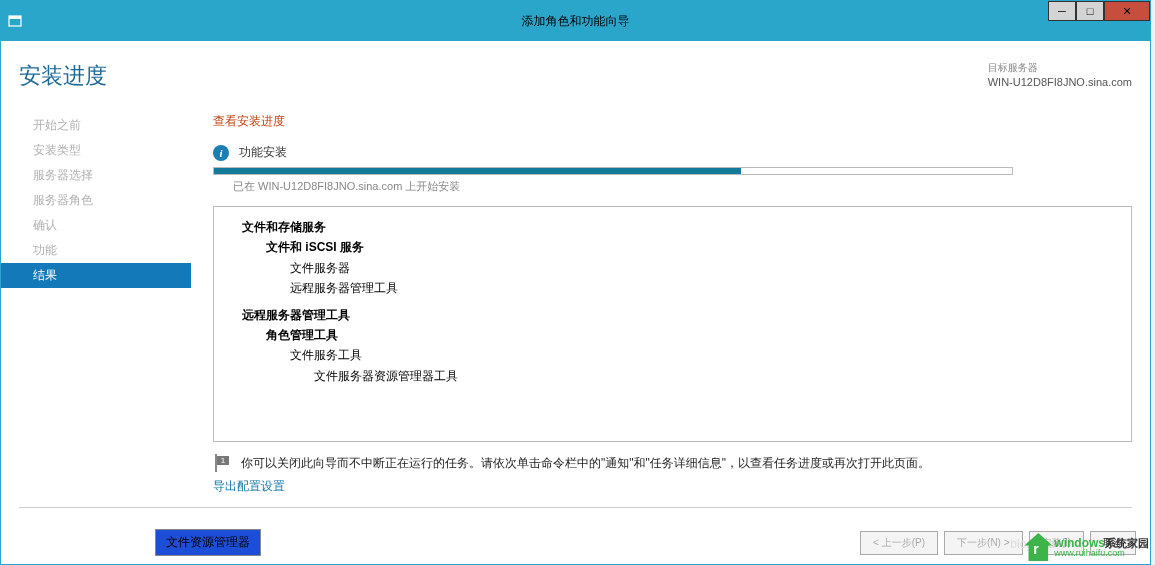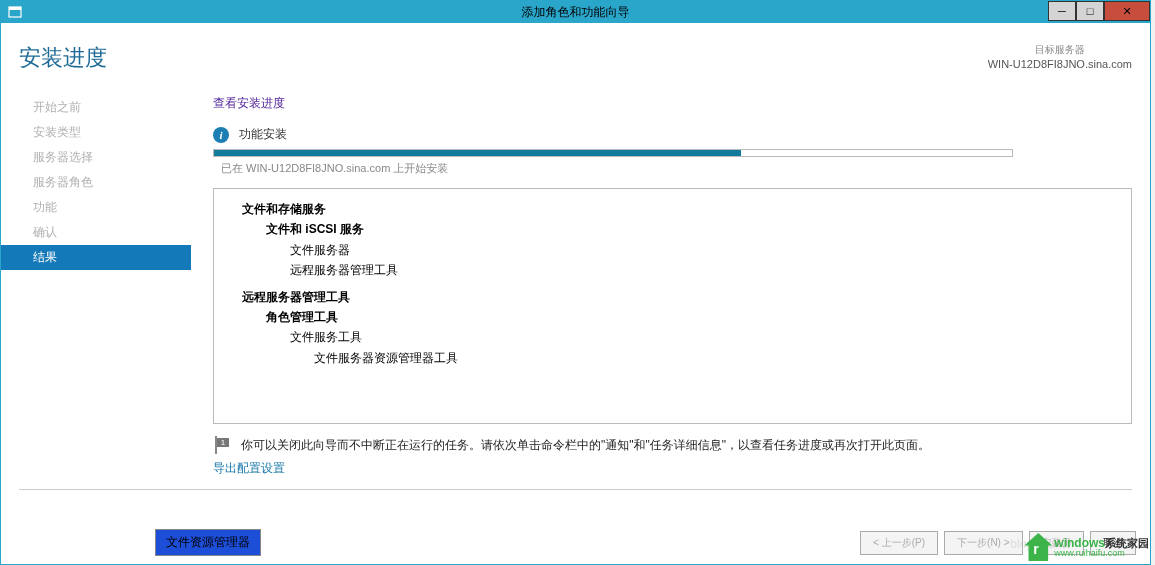--- a/index.html
+++ b/index.html
@@ -1,47 +1,47 @@
 <!DOCTYPE html>
 <html><head>
   <meta charset="utf-8">
   <style>
     * { margin: 0; padding: 0; box-sizing: border-box; font-family: "Microsoft YaHei", "Segoe UI", sans-serif; }
     body { background: #f0f0f0; width: 1155px; height: 565px; overflow: hidden; position: relative; }
     
     .window { width: 1151px; height: 100%; background: #fff; border: 1px solid #2ba6cb; position: relative; }
     
-    .titlebar { height: 22px; background: #2ba6cb; display: flex; align-items: center; position: relative; }
+    .titlebar { height: 40px; background: #2ba6cb; display: flex; align-items: center; position: relative; }
     .titlebar-icon { width: 16px; height: 16px; margin-left: 6px; }
     .titlebar-title { position: absolute; left: 50%; transform: translateX(-50%); color: #000; font-size: 12px; }
     .titlebar-controls { position: absolute; right: 0; top: 0; display: flex; }
     .titlebar-btn { width: 28px; height: 20px; display: flex; align-items: center; justify-content: center; border: 1px solid #333; background: #d4d4d4; font-size: 11px; font-family: "Segoe UI Symbol"; }
     .titlebar-btn.close { background: #c74e3c; color: #000; width: 46px; }
     
     .header-row { display: flex; justify-content: space-between; align-items: flex-start; padding: 20px 18px 0 18px; }
     .page-title { color: #1e6a96; font-size: 22px; font-weight: 400; }
-    .target-info { text-align: center; font-size: 11px; color: #555; line-height: 1.4; }
+    .target-info { text-align: left; font-size: 11px; color: #555; line-height: 1.4; }
     .target-label { color: #888; font-size: 10px; }
     
     .body-row { display: flex; margin-top: 22px; }
     
     .sidebar { width: 190px; flex-shrink: 0; }
     .sidebar-item { padding: 4px 0 4px 32px; font-size: 12px; color: #b0b0b0; cursor: default; }
     .sidebar-item.active { background: #1479b8; color: #fff; }
     
     .main { flex: 1; padding: 0 18px 0 22px; }
-    .section-heading { font-size: 12px; color: #4c1d95; margin-bottom: 14px; }
+    .section-heading { font-size: 12px; color: #c2410c; margin-bottom: 14px; }
     
     .status-row { display: flex; align-items: center; margin-bottom: 6px; }
     .info-icon { width: 16px; height: 16px; border-radius: 50%; background: #1b7fb3; color: #fff; display: flex; align-items: center; justify-content: center; font-size: 11px; font-weight: bold; font-style: italic; font-family: Georgia, serif; margin-right: 10px; }
     .status-text { font-size: 12px; color: #333; }
     
     .progress-bar { height: 8px; border: 1px solid #bbb; background: #fff; margin: 6px 0 4px 0; width: 800px; position: relative; }
     .progress-fill { height: 100%; background: #147a9c; }
-    .progress-caption { font-size: 11px; color: #888; margin-left: 8px; margin-bottom: 12px; }
+    .progress-caption { font-size: 11px; color: #888; margin-left: 20px; margin-bottom: 12px; }
     
     .feature-box { border: 1px solid #bbb; padding: 10px 28px; font-size: 12px; line-height: 1.7; color: #000; height: 236px; }
     .feature-box .lvl0 { font-weight: bold; }
     .feature-box .lvl1 { font-weight: bold; padding-left: 24px; }
     .feature-box .lvl2 { padding-left: 48px; }
     .feature-box .lvl3 { padding-left: 72px; }
     .feature-box .group2 { margin-top: 6px; }
     
     .hint-row { display: flex; align-items: center; margin-top: 12px; }
     .flag-icon { width: 18px; height: 18px; margin-right: 10px; position: relative; }
@@ -94,22 +94,22 @@
       <div>WIN-U12D8FI8JNO.sina.com</div>
     </div>
   </div>
 
   <div class="body-row">
     <div class="sidebar">
       <div class="sidebar-item"><span>开始之前</span></div>
       <div class="sidebar-item"><span>安装类型</span></div>
       <div class="sidebar-item"><span>服务器选择</span></div>
       <div class="sidebar-item"><span>服务器角色</span></div>
+      <div class="sidebar-item"><span>确认</span></div>
       <div class="sidebar-item"><span>功能</span></div>
-      <div class="sidebar-item"><span>确认</span></div>
       <div class="sidebar-item active"><span>结果</span></div>
     </div>
 
     <div class="main">
       <div class="section-heading">查看安装进度</div>
       
       <div class="status-row">
         <div class="info-icon">i</div>
         <div class="status-text">功能安装</div>
       </div>

